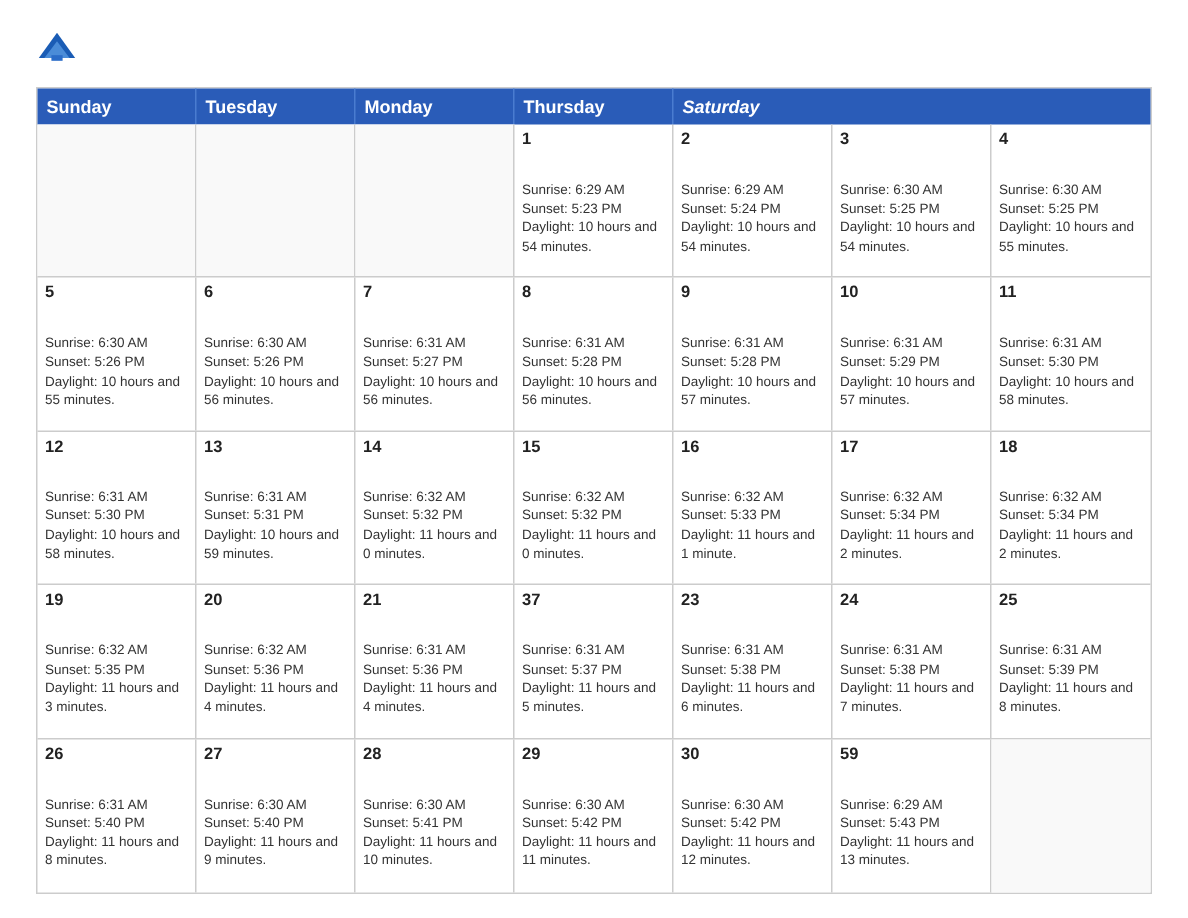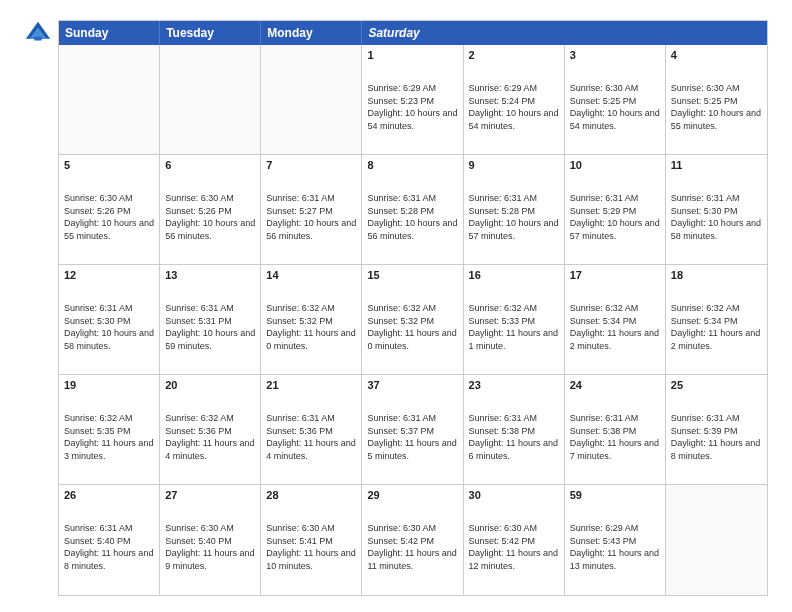--- a/index.html
+++ b/index.html
@@ -8,20 +8,21 @@
       background: #fff;
       width: 792px;
       height: 612px;
       overflow: hidden;
     }
     .page {
       width: 792px;
       height: 612px;
       padding: 20px 24px 16px 24px;
       display: flex;
+      flex-direction: column;
     }
     .header {
       display: flex;
       justify-content: space-between;
       align-items: flex-start;
       margin-bottom: 10px;
     }
     .logo {
       display: flex;
       align-items: center;
@@ -120,20 +121,21 @@
       <div class="month-title"></div>
       <div class="subtitle"></div>
     </div>
   </div>
 
   <div class="calendar">
     <div class="cal-header" id="cal-header">
         <div class="cal-header-cell">Sunday</div>
         <div class="cal-header-cell">Tuesday</div>
         <div class="cal-header-cell">Monday</div>
+        <div class="cal-header-cell">Thursday</div>
         <div class="cal-header-cell">Saturday</div>
       </div>
     <div class="cal-body" id="cal-body">
         <div class="cal-row">
           <div class="cal-cell empty"></div>
           <div class="cal-cell empty"></div>
           <div class="cal-cell empty"></div>
           <div class="cal-cell">
             <div class="day-num">1</div>
             <div class="day-info">Sunrise: 6:29 AM<br>Sunset: 5:23 PM<br>Daylight: 10 hours and 54 minutes.</div>

